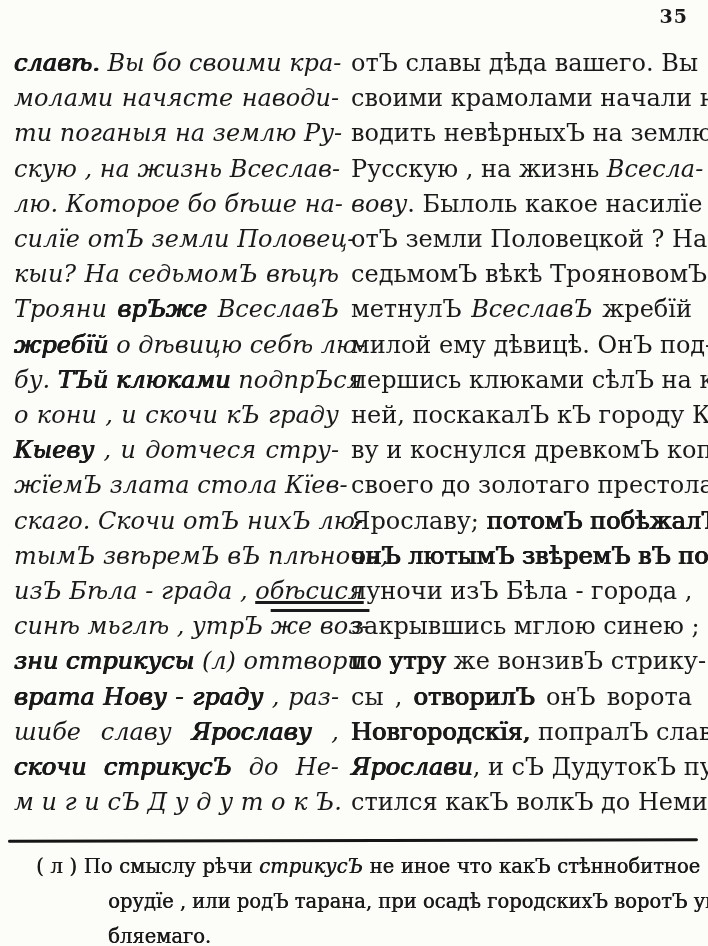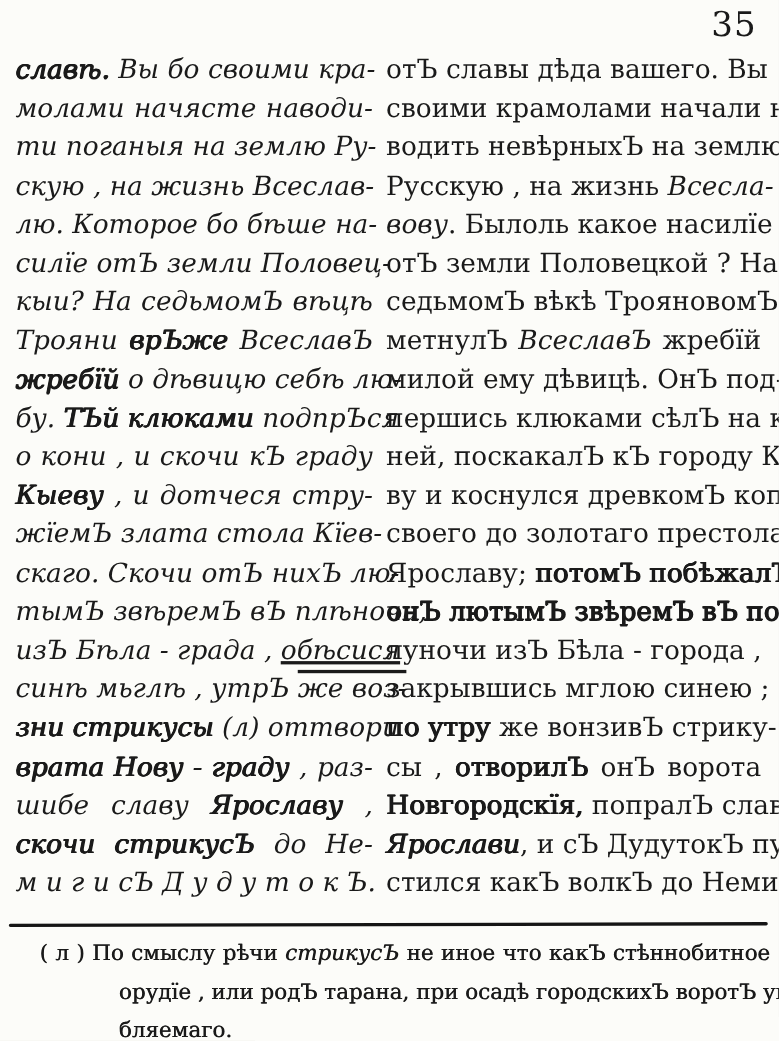--- a/index.html
+++ b/index.html
@@ -11,22 +11,22 @@
   .page {
     position: relative;
     width: 708px; height: 946px;
     background: #fcfcf9;
     color: #1a1a1a;
     overflow: hidden;
   }
   .page-number {
     position: absolute;
     top: 5px; right: 20px;
-    font-size: 31px;
-    font-weight: normal;
+    font-size: 19px;
+    font-weight: bold;
     letter-spacing: 1px;
   }
   .columns {
     position: absolute;
     top: 46px; left: 14px;
     width: 686px;
     display: flex;
     gap: 12px;
     align-items: center;
   }

